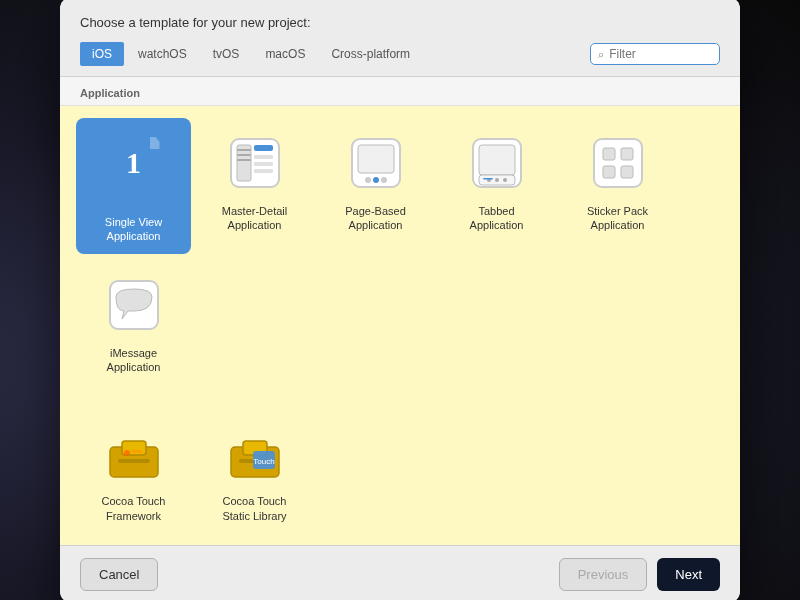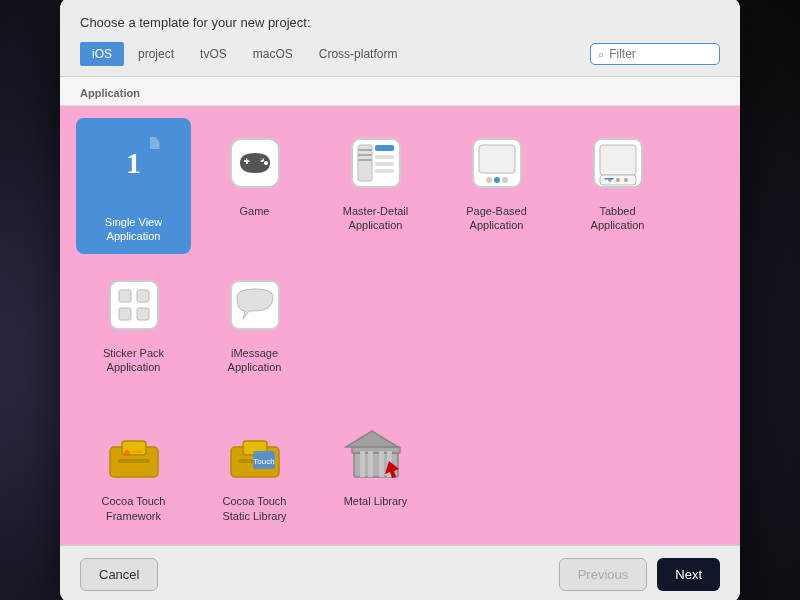--- a/index.html
+++ b/index.html
@@ -91,21 +91,21 @@
     .filter-input {
       border: none;
       outline: none;
       font-size: 12px;
       color: #333;
       width: 100%;
       background: transparent;
     }
 
     .dialog-body {
-      background: #f9a8d4;
+      background: #fef9c3;
       padding: 0;
     }
 
     .section-header {
       font-size: 11px;
       font-weight: 600;
       color: #666;
       padding: 10px 20px 6px 20px;
       background: #f5f5f5;
       border-bottom: 1px solid #e0e0e0;
@@ -244,21 +244,21 @@
 
 <div class="bg-blur"></div>
 
 <div class="dialog">
 
   <div class="dialog-header">
     <div class="dialog-title">Choose a template for your new project:</div>
     <div class="tabs-row">
       <div class="tab-bar">
         <button class="tab-item active">iOS</button>
-        <button class="tab-item">project</button>
+        <button class="tab-item">watchOS</button>
         <button class="tab-item">tvOS</button>
         <button class="tab-item">macOS</button>
         <button class="tab-item">Cross-platform</button>
       </div>
       <div class="filter-box">
         <span class="filter-icon">⌕</span>
         <input class="filter-input" type="text" placeholder="Filter" style="">
       </div>
     </div>
   </div>
@@ -271,42 +271,20 @@
 
       <div class="template-item selected">
         <div class="template-icon">
           <div class="icon-single-view">
             <span style="font-size:30px; font-weight:bold; color:white; font-family:Georgia,serif;">1</span>
           </div>
         </div>
         <div class="template-label">Single View<br>Application</div>
       </div>
 
-      <div class="template-item">
-        <div class="template-icon icon-game">
-          <svg viewBox="0 0 56 56" fill="none">
-            <rect x="4" y="4" width="48" height="48" rx="10" fill="white" stroke="#ccc" stroke-width="2"></rect>
-            <g transform="translate(8,8)">
-
-              <path d="M5 20 Q5 10 20 10 Q35 10 35 20 Q35 30 20 30 Q5 30 5 20Z" fill="#555"></path>
-              <rect x="9" y="17" width="6" height="2" rx="1" fill="white"></rect>
-              <rect x="11" y="15" width="2" height="6" rx="1" fill="white"></rect>
-              <circle cx="27" cy="17" r="2" fill="white"></circle>
-              <circle cx="31" cy="20" r="2" fill="white"></circle>
-            </g>
-
-            <g transform="translate(28,28) scale(0.9)">
-              <line x1="0" y1="-10" x2="0" y2="10" stroke="#555" stroke-width="2"></line>
-              <line x1="-8.7" y1="-5" x2="8.7" y2="5" stroke="#555" stroke-width="2"></line>
-              <line x1="-8.7" y1="5" x2="8.7" y2="-5" stroke="#555" stroke-width="2"></line>
-            </g>
-          </svg>
-        </div>
-        <div class="template-label">Game</div>
-      </div>
 
       <div class="template-item">
         <div class="template-icon icon-master">
           <svg viewBox="0 0 56 56" fill="none">
             <rect x="4" y="4" width="48" height="48" rx="8" fill="white" stroke="#ccc" stroke-width="2"></rect>
             <rect x="10" y="10" width="14" height="36" rx="2" fill="#e0e0e0" stroke="#bbb" stroke-width="1"></rect>
             <rect x="27" y="10" width="19" height="6" rx="2" fill="#4a90d9"></rect>
             <rect x="27" y="20" width="19" height="4" rx="1" fill="#e0e0e0"></rect>
             <rect x="27" y="27" width="19" height="4" rx="1" fill="#e0e0e0"></rect>
             <rect x="27" y="34" width="19" height="4" rx="1" fill="#e0e0e0"></rect>
@@ -396,39 +374,20 @@
             <rect x="20" y="20" width="24" height="14" rx="3" fill="#e8b800" stroke="#b38b00" stroke-width="1.5"></rect>
             <rect x="16" y="38" width="32" height="4" rx="2" fill="#b38b00"></rect>
 
             <rect x="30" y="30" width="22" height="18" rx="3" fill="#4a90d9" opacity="0.9"></rect>
             <text x="41" y="43" text-anchor="middle" font-size="8" fill="white" font-family="Arial">Touch</text>
           </svg>
         </div>
         <div class="template-label">Cocoa Touch<br>Static Library</div>
       </div>
 
-      <div class="template-item">
-        <div class="template-icon">
-          <svg viewBox="0 0 64 64" fill="none" width="64" height="64">
-
-            <rect x="10" y="30" width="44" height="26" rx="2" fill="#b0b0b0" stroke="#888" stroke-width="1.5"></rect>
-            <rect x="8" y="26" width="48" height="6" rx="1" fill="#aaa" stroke="#888" stroke-width="1.5"></rect>
-
-            <rect x="16" y="30" width="5" height="26" fill="#c5c5c5"></rect>
-            <rect x="24" y="30" width="5" height="26" fill="#c5c5c5"></rect>
-            <rect x="35" y="30" width="5" height="26" fill="#c5c5c5"></rect>
-            <rect x="43" y="30" width="5" height="26" fill="#c5c5c5"></rect>
-
-            <polygon points="28,10 54,26 2,26" fill="#a0a0a0" stroke="#888" stroke-width="1.5"></polygon>
-
-            <polygon points="45,40 55,48 50,50 52,56 48,57 46,51 41,53" fill="#cc0000"></polygon>
-          </svg>
-        </div>
-        <div class="template-label">Metal Library</div>
-      </div>
 
     </div>
 
   </div>
 
   <div class="dialog-footer">
     <button class="btn btn-cancel">Cancel</button>
     <div class="btn-group">
       <button class="btn btn-previous">Previous</button>
       <button class="btn btn-next">Next</button>

